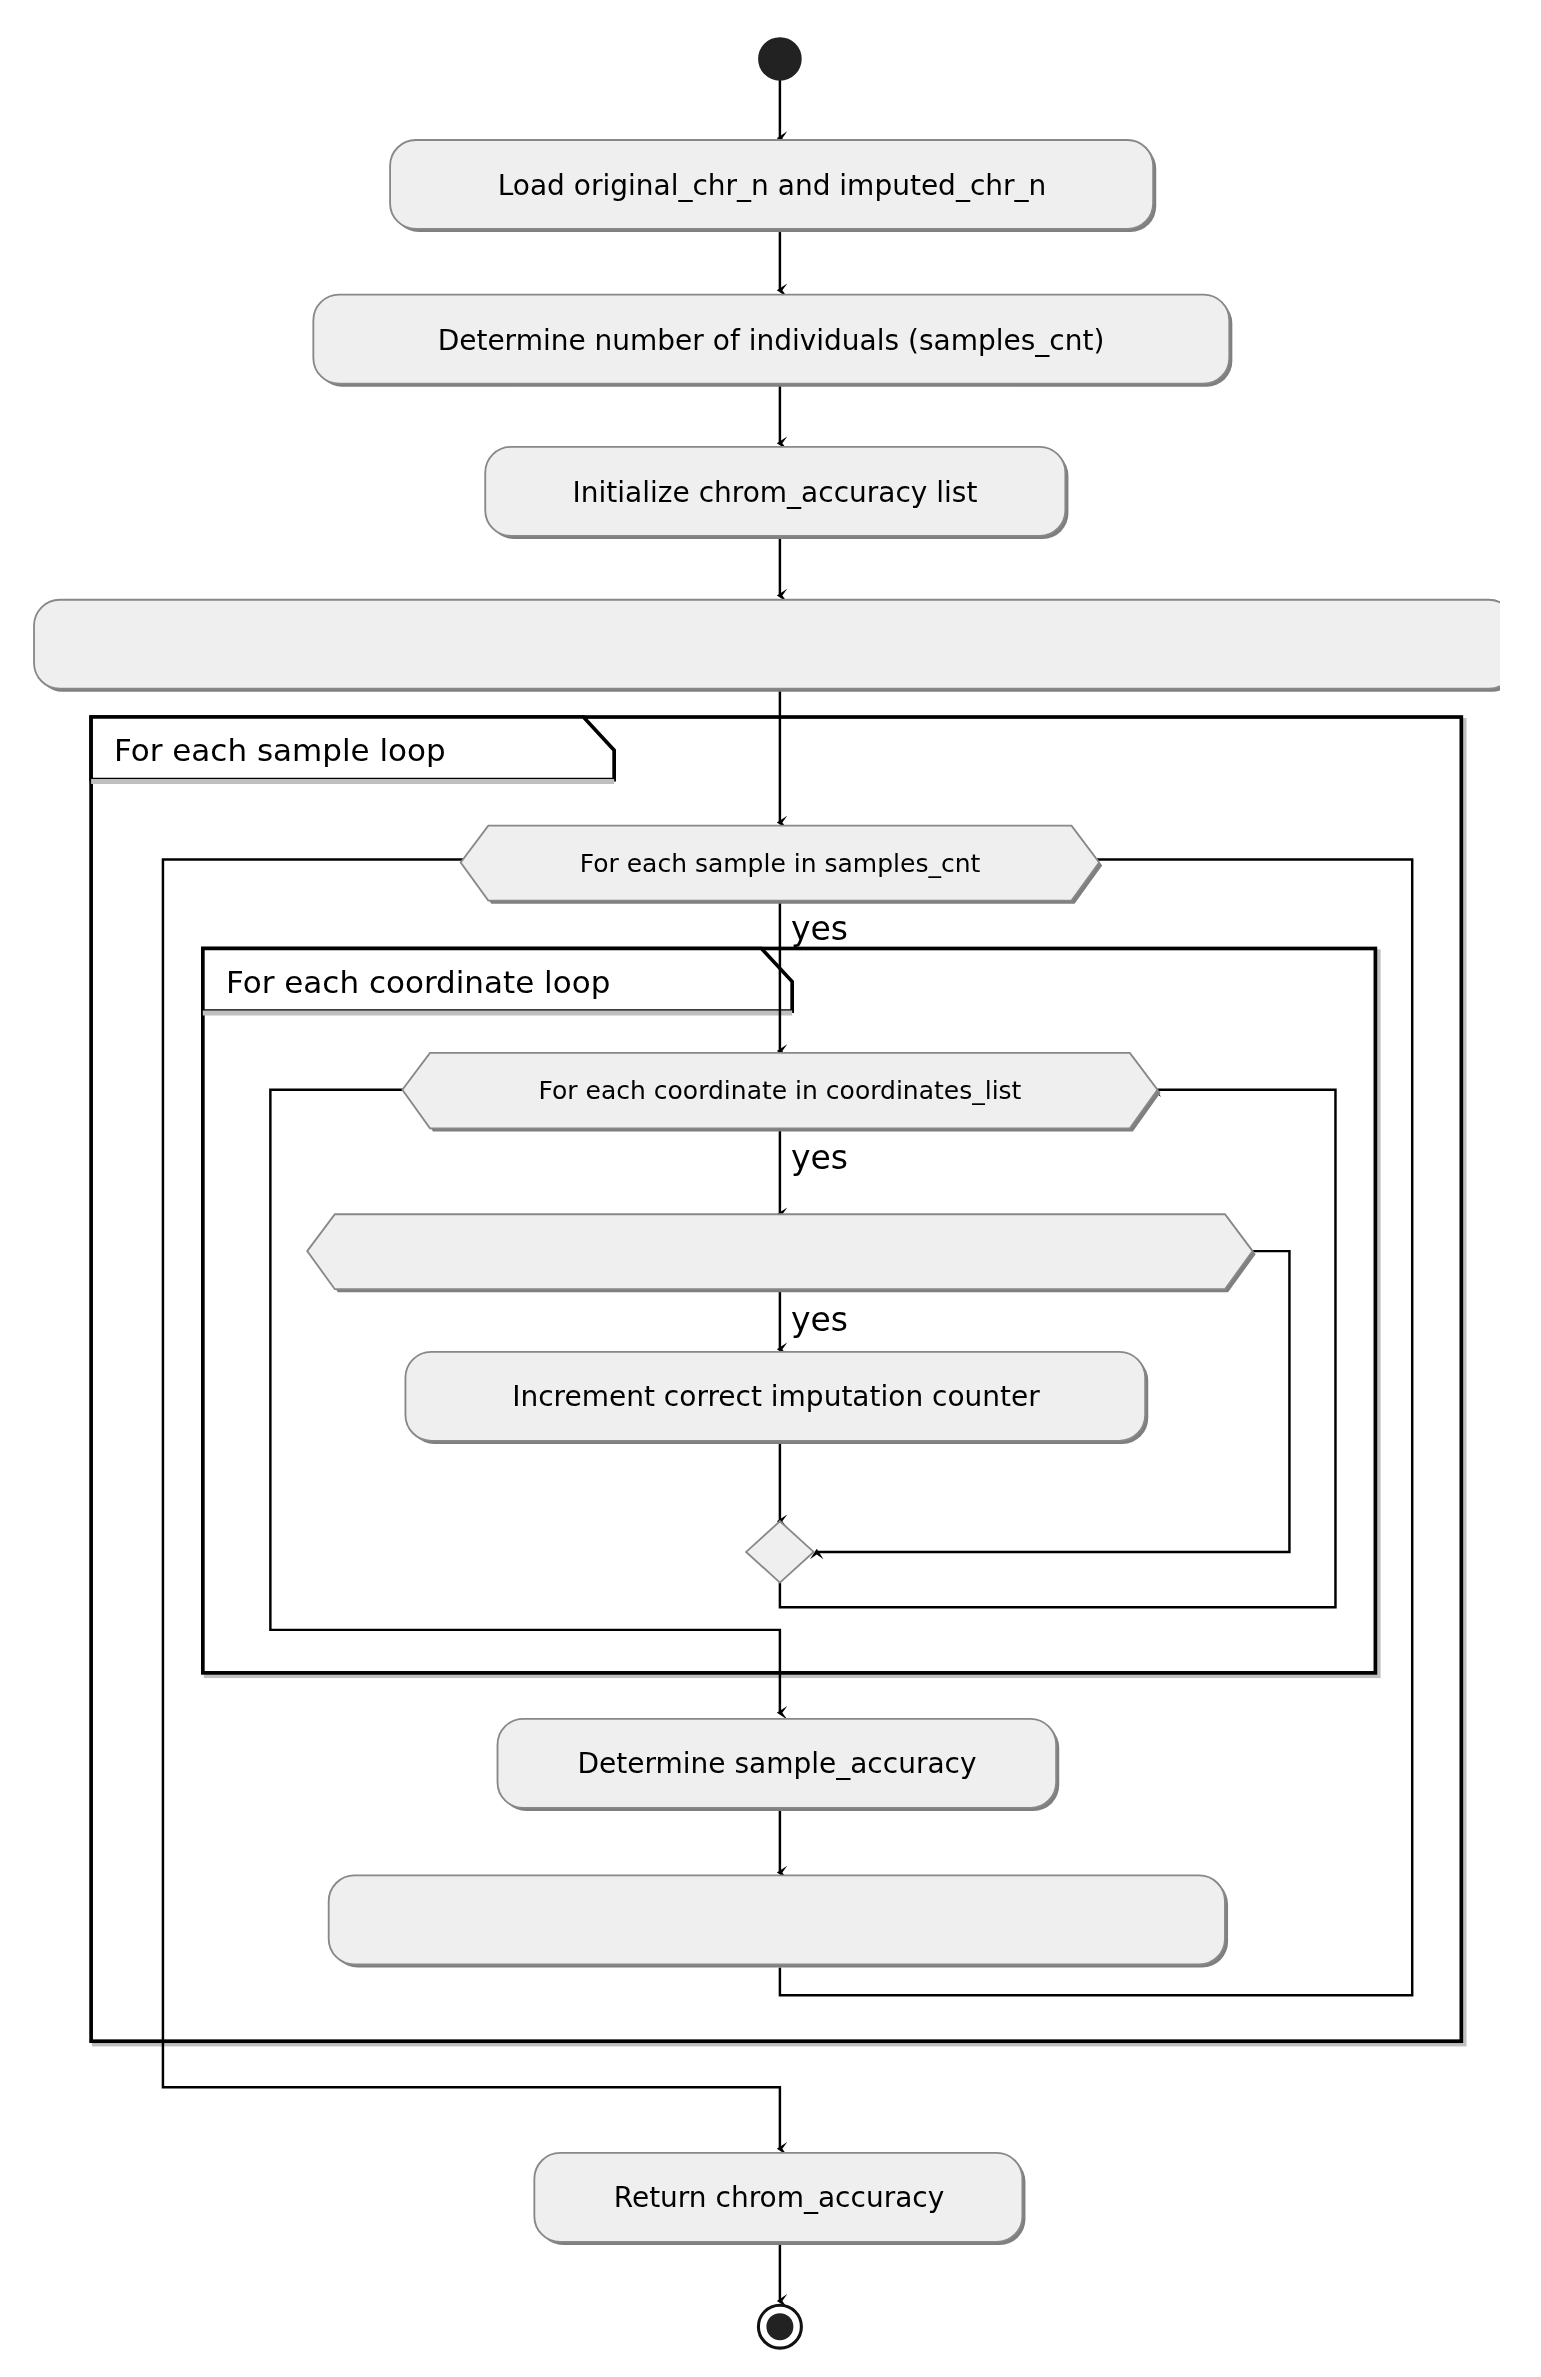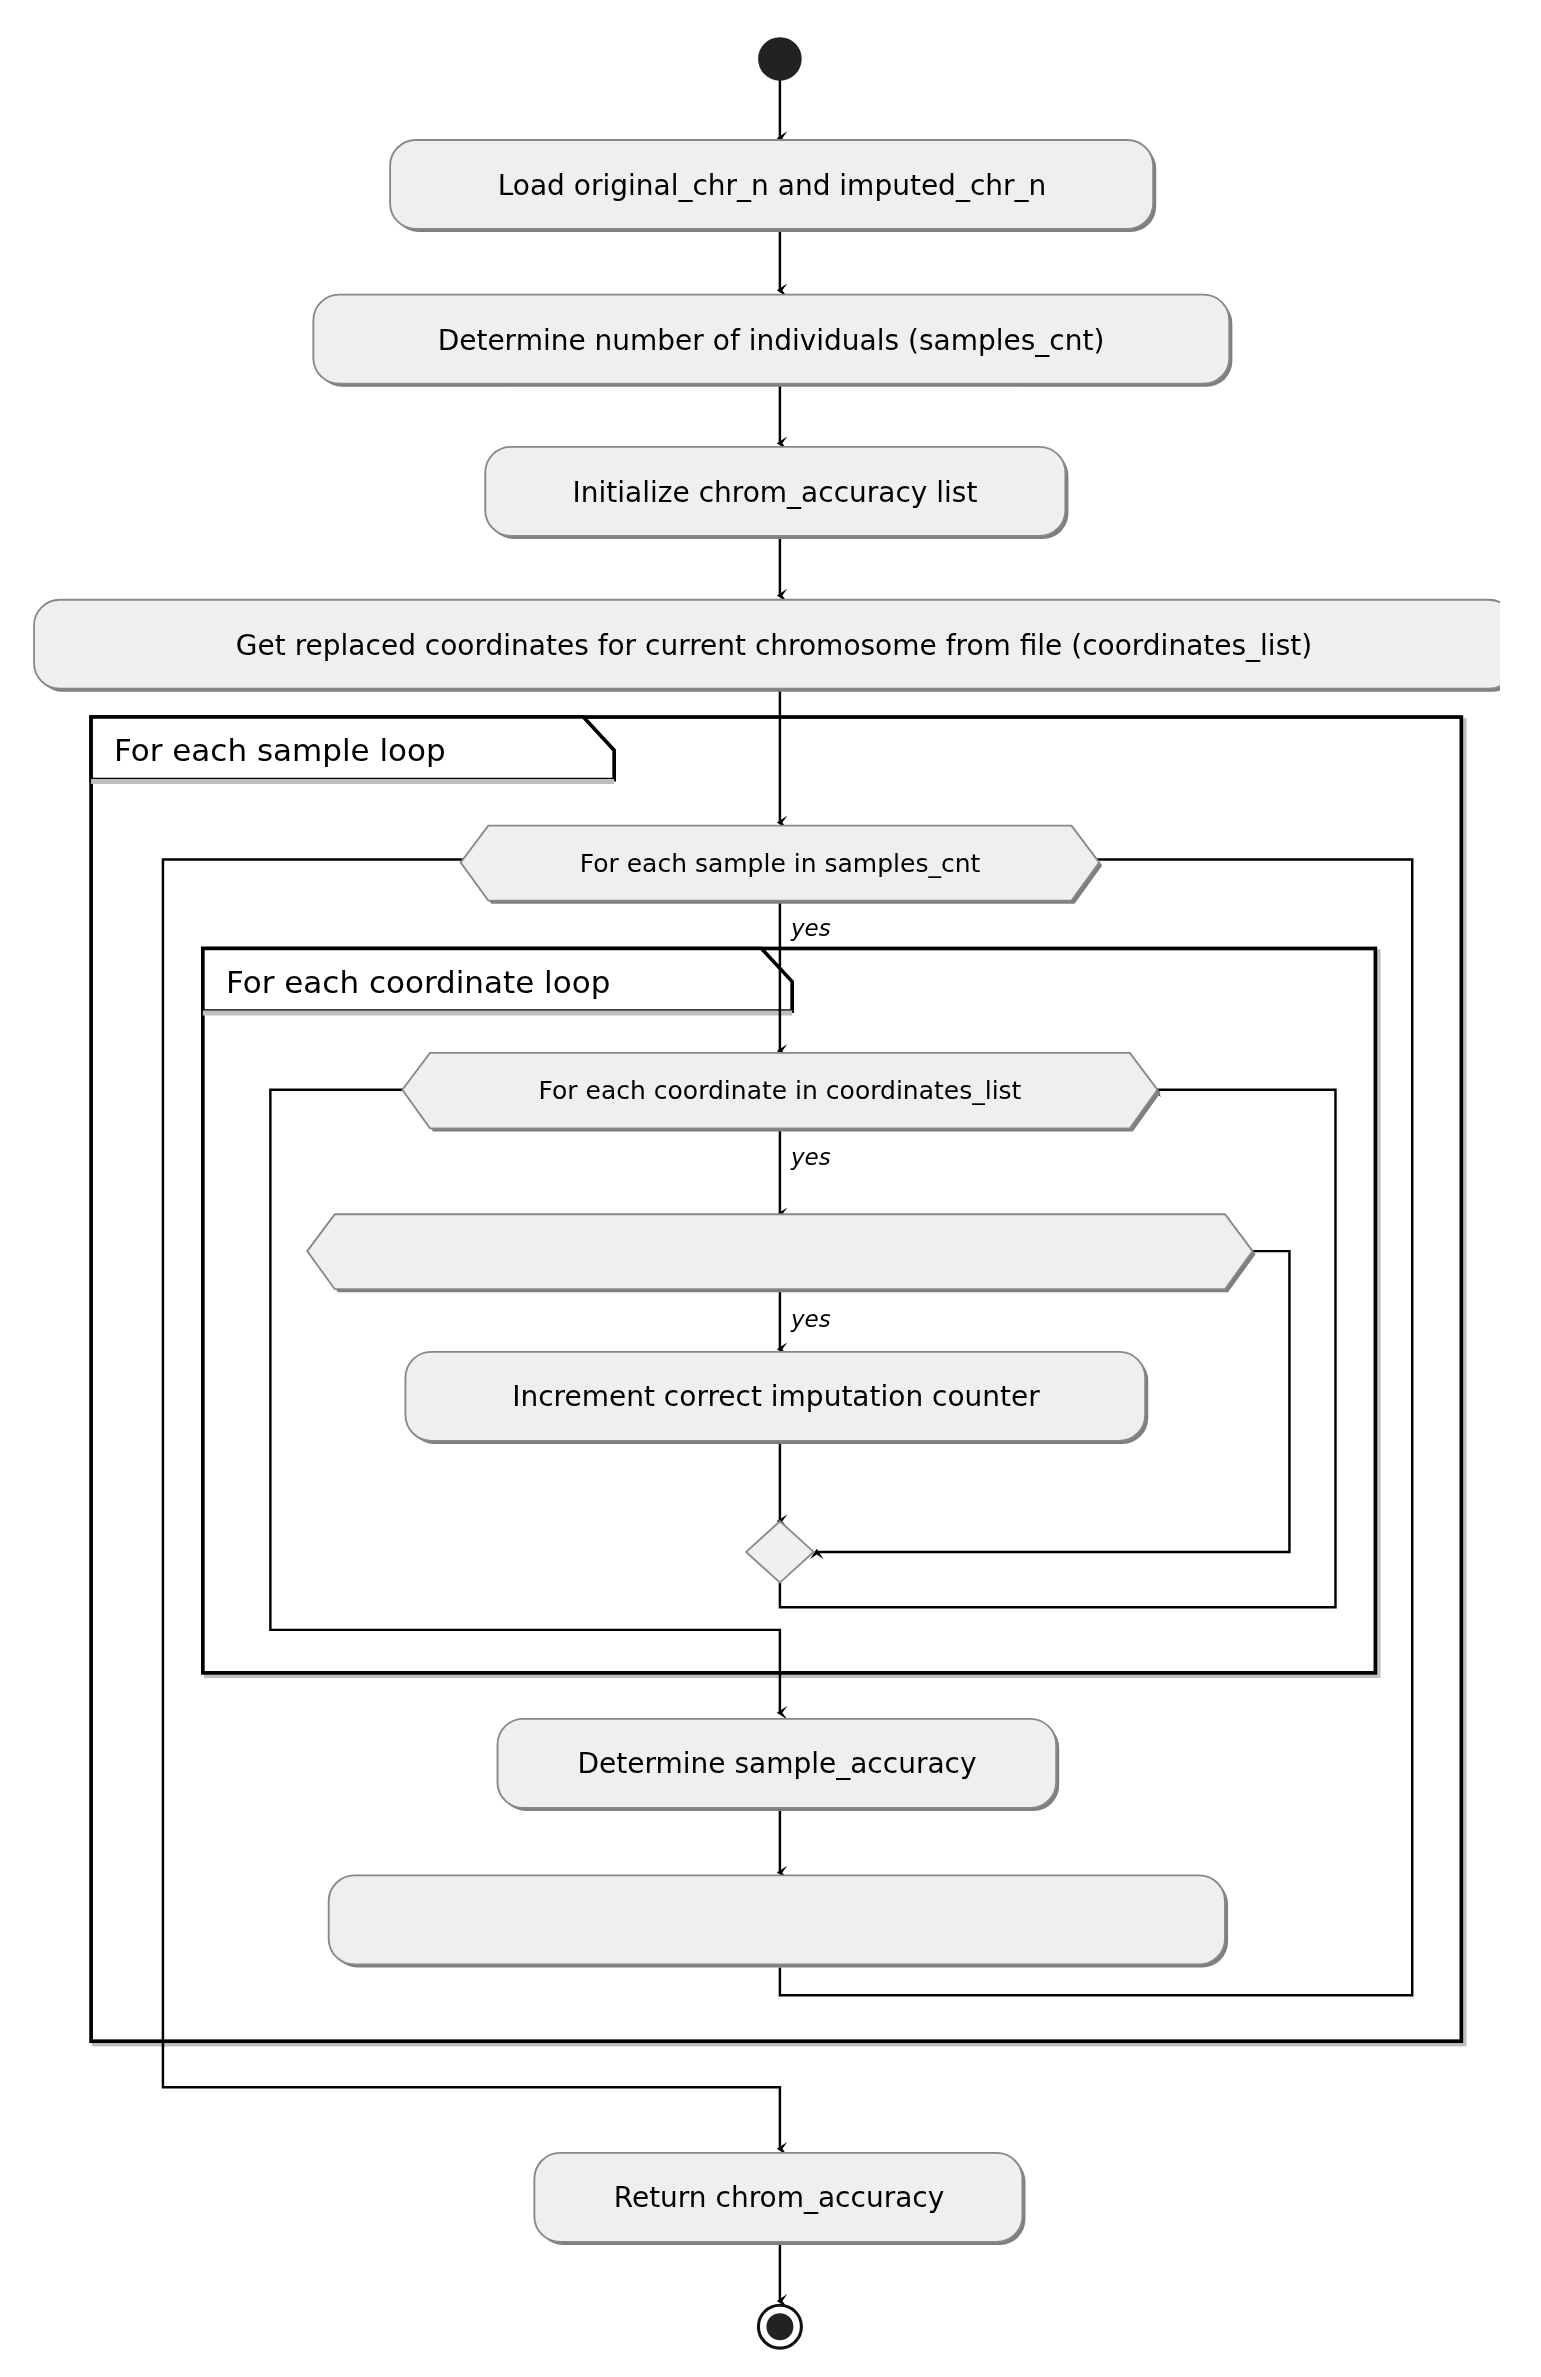--- a/index.html
+++ b/index.html
@@ -1,21 +1,21 @@
 <!DOCTYPE html>
 <html style="font-size:9.8px"><head>
 <meta charset="utf-8">
 <style>
   html,body{margin:0;padding:0;background:#ffffff;}
   body{font-family:"DejaVu Sans","Liberation Sans",sans-serif;}
   #canvas{position:relative;width:1500px;height:2377px;background:#ffffff;overflow:hidden;}
   #canvas svg{position:absolute;left:0;top:0;width:1542px;height:2377px;}
   .lbl{position:absolute;white-space:nowrap;color:#000000;font-size:28px;line-height:1;}
   .node-lbl{transform:translate(-50%,-50%);text-align:center;}
-  .flow-lbl{transform:translate(0,-50%);font-size:23px;font-style:italic;}
+  .flow-lbl{transform:translate(0,-50%);font-size:33px;}
   .frame-lbl{font-size:31px;transform:translate(0,-50%);}
 </style>
 </head>
 <body>
 
 <div id="canvas">
 
   <svg viewBox="0 0 2511 3872" xmlns="http://www.w3.org/2000/svg">
     <defs>
       <marker id="ah" markerWidth="26" markerHeight="26" refX="12" refY="13" orient="auto" markerUnits="userSpaceOnUse">
@@ -141,21 +141,20 @@
       <circle cx="1270" cy="3790" r="22" fill="#222222"></circle>
     </g>
   </svg>
 
   <div class="lbl node-lbl" style="left:772px;top:186px;">Load original_chr_n and imputed_chr_n</div>
 
   <div class="lbl node-lbl" style="left:771px;top:341px;">Determine number of individuals (samples_cnt)</div>
 
   <div class="lbl node-lbl" style="left:775px;top:493px;">Initialize chrom_accuracy list</div>
 
-  <div class="lbl node-lbl" style="left:774px;top:646px;">Get replaced coordinates for current chromosome from file (coordinates_list)</div>
 
   <div class="lbl node-lbl" style="left:780px;top:863px;font-size:25px;">For each sample in samples_cnt</div>
 
   <div class="lbl node-lbl" style="left:780px;top:1090px;font-size:25px;">For each coordinate in coordinates_list</div>
 
 
   <div class="lbl node-lbl" style="left:776px;top:1397px;">Increment correct imputation counter</div>
 
   <div class="lbl node-lbl" style="left:777px;top:1764px;">Determine sample_accuracy</div>
 

